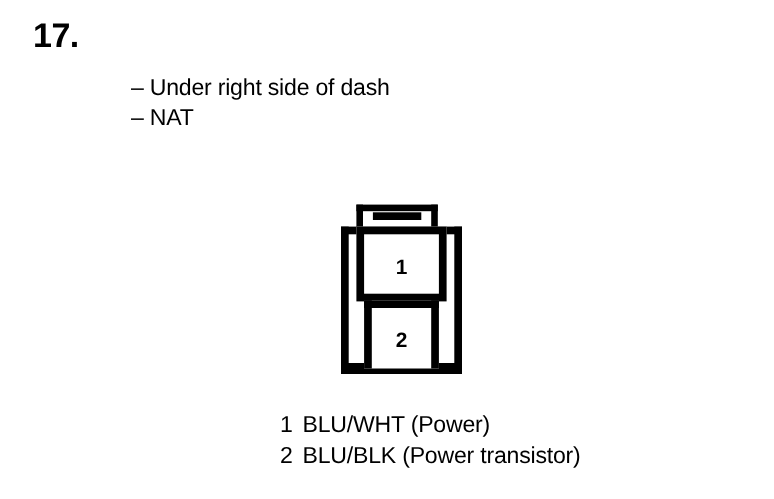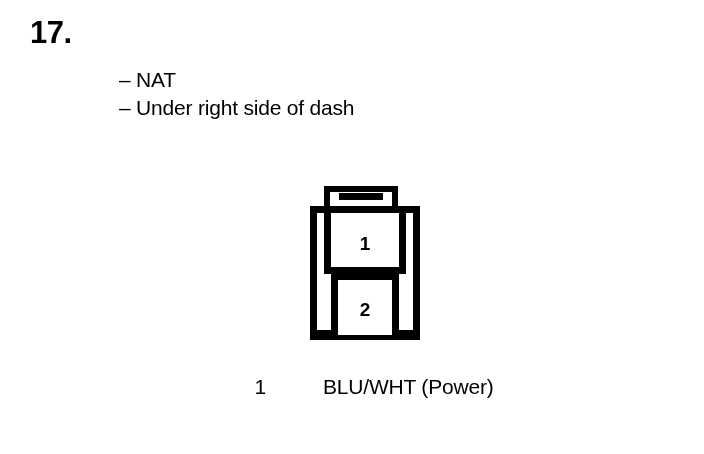--- a/index.html
+++ b/index.html
@@ -174,33 +174,32 @@
     letter-spacing: -0.2px;
   }
   .legend-pin {
     display: inline-block;
     width: 14px;
     text-align: right;
     margin-right: 9px;
   }
   .legend-desc {
     display: inline;
-    margin-left: 48px;
   }
 </style>
 </head>
 <body>
 
 <div id="header-row">
   <span id="item-number">17.</span>
 </div>
 
 <div id="notes-list">
+  <span class="note-line">– Under right side of dash</span>
   <span class="note-line">– NAT</span>
-  <span class="note-line">– Under right side of dash</span>
 </div>
 
 <div id="connector-diagram">
   <div id="latch-outer"></div>
   <div id="latch-slot"></div>
 
   <div id="shell-left-outer"></div>
   <div id="shell-right-outer"></div>
   <div id="shell-top-bar"></div>
   <div id="shell-bottom-bar"></div>
@@ -211,13 +210,16 @@
 
   <div id="cavity-2">
     <span class="cavity-label" id="cavity-2-label">2</span>
   </div>
 </div>
 
 <div id="pin-legend">
   <div class="legend-row">
     <span class="legend-pin">1</span><span class="legend-desc">BLU/WHT (Power)</span>
   </div>
+  <div class="legend-row">
+    <span class="legend-pin">2</span><span class="legend-desc">BLU/BLK (Power transistor)</span>
+  </div>
 </div>
 
 </body></html>

